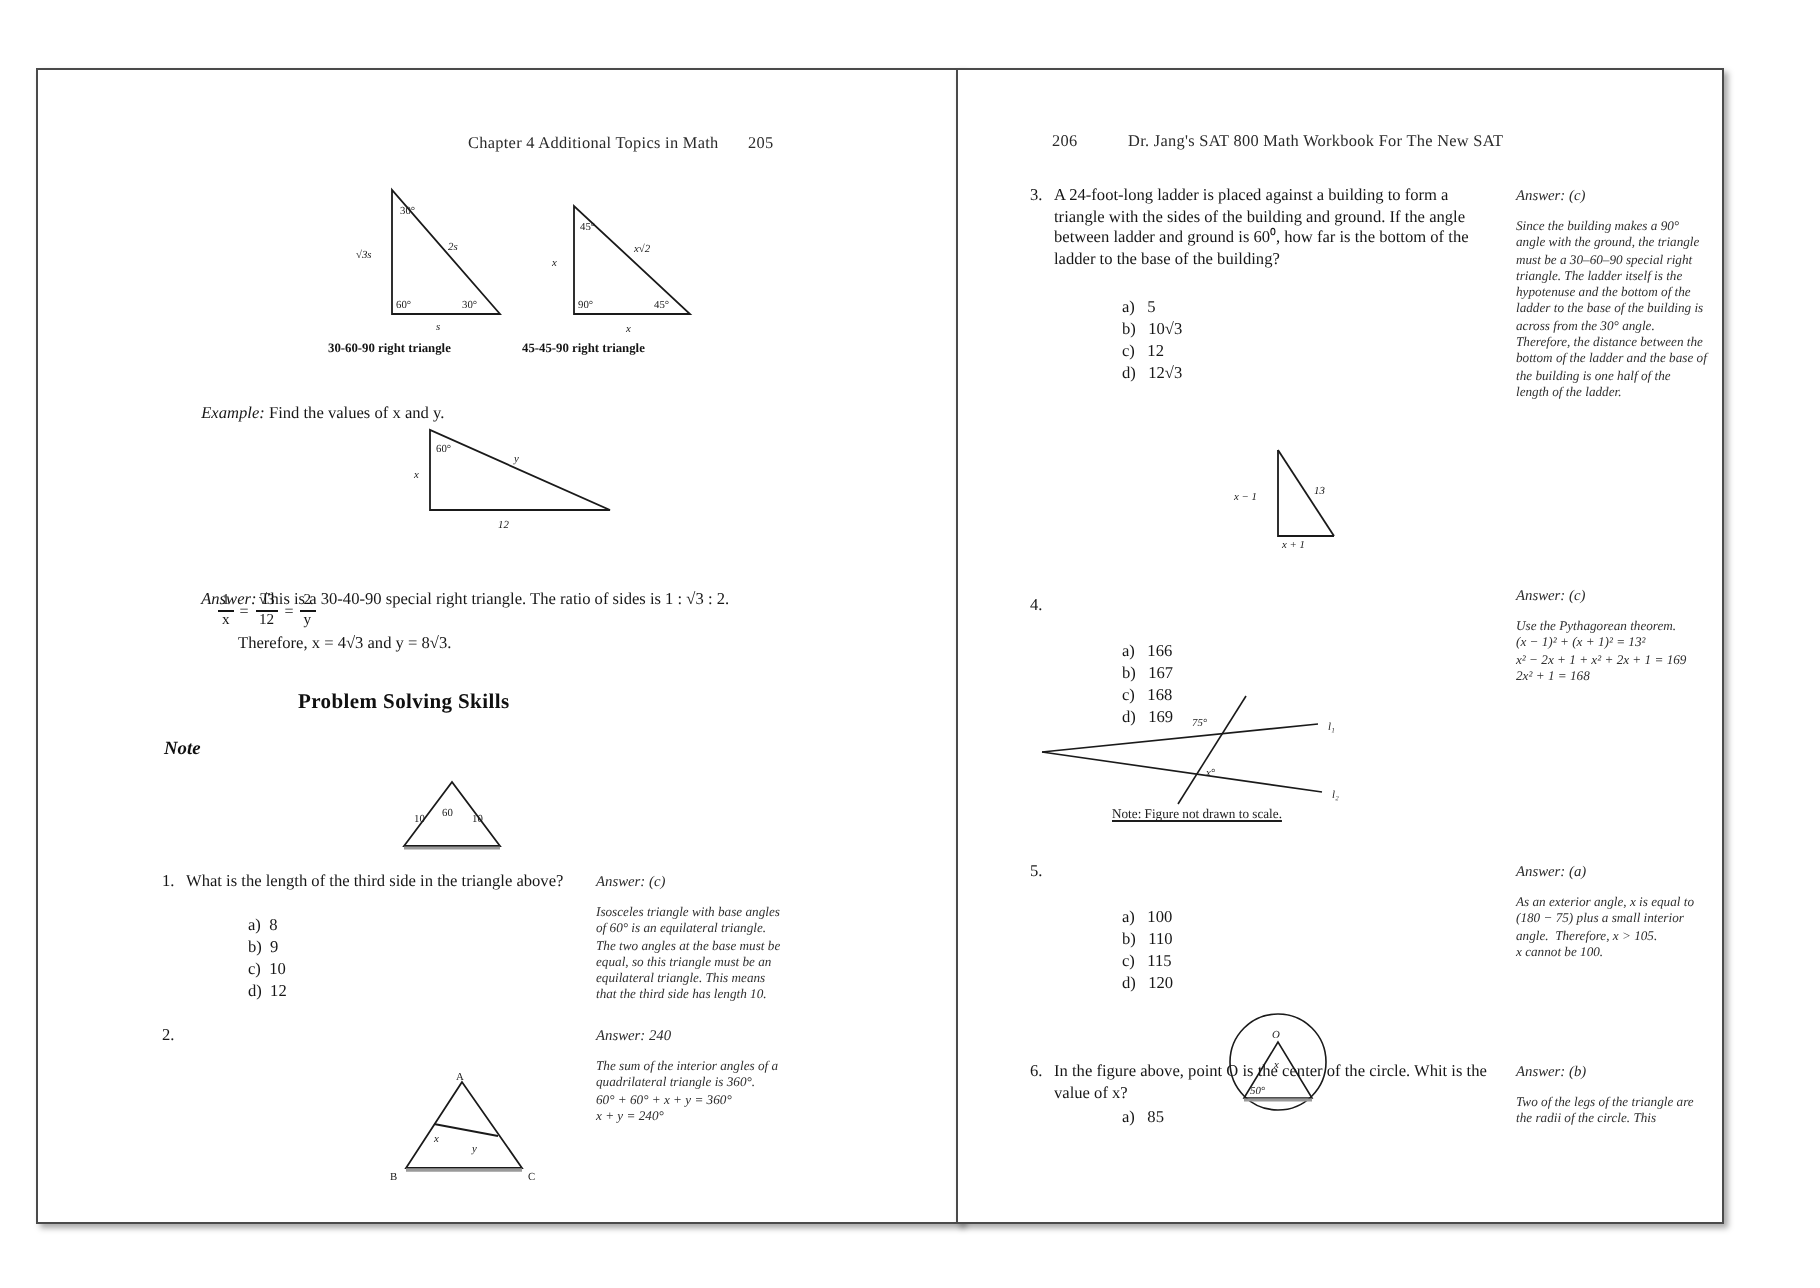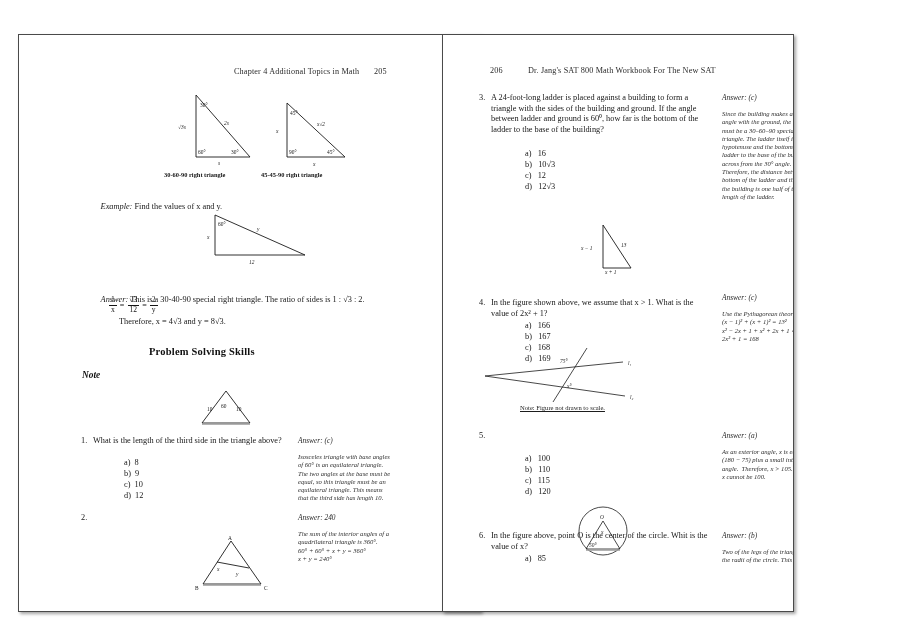--- a/index.html
+++ b/index.html
@@ -16,21 +16,21 @@
     background: #ffffff;
   }
   .page {
     position: absolute;
     background: #ffffff;
     border: 1px solid #4a4a4a;
     box-shadow: 2px 2px 3px rgba(0,0,0,0.35);
     overflow: hidden;
   }
   .page-left  { left: 18px;  top: 34px; width: 463px; height: 578px; }
-  .page-right { left: 442px; top: 34px; width: 352px; height: 578px; }
+  .page-right { left: 478px; top: 34px; width: 384px; height: 578px; }
 
   .page-inner { position: relative; width: 100%; height: 100%; }
 
   
   .hdr {
     position: absolute;
     font-size: 8.2px;
     color: #2b2b2b;
     letter-spacing: .15px;
     white-space: nowrap;
@@ -238,21 +238,21 @@
 
       <div class="hdr hdr-right-page">206</div>
       <div class="hdr hdr-right-title">Dr. Jang's SAT 800 Math Workbook For The New SAT</div>
 
       <div class="qnum" style="left:36px; top:58px;">3.</div>
       <div class="qbody" style="left:48px; top:58px; width:218px;">A 24-foot-long ladder is placed against a building to
 form a triangle with the sides of the building and
 ground. If the angle between ladder and ground is 60⁰,
 how far is the bottom of the ladder to the base of the
 building?</div>
-      <div class="opt" style="left:82px; top:114px;">a)   16</div>
+      <div class="opt" style="left:82px; top:114px;">a)   5</div>
       <div class="opt" style="left:82px; top:125px;">b)   10√3</div>
       <div class="opt" style="left:82px; top:136px;">c)   12</div>
       <div class="opt" style="left:82px; top:147px;">d)   12√3</div>
 
       <div class="ans-label" style="left:279px; top:58px;">Answer:  (c)</div>
       <div class="ans-expl" style="left:279px; top:75px; width:132px;">Since the building makes a 90°
 angle with the ground, the triangle
 must be a 30–60–90 special right
 triangle. The ladder itself is the
 hypotenuse and the bottom of the
@@ -267,22 +267,20 @@
         <svg width="120" height="55" viewBox="0 0 120 55">
           <path d="M 42 5 L 42 48 L 70 48" fill="none" stroke="#1a1a1a" stroke-width="0.9"></path>
           <path d="M 42 5 L 70 48" fill="none" stroke="#1a1a1a" stroke-width="0.9"></path>
           <text class="flab flab-i" x="20" y="30">x − 1</text>
           <text class="flab flab-i" x="60" y="27">13</text>
           <text class="flab flab-i" x="44" y="54">x + 1</text>
         </svg>
       </div>
 
       <div class="qnum" style="left:36px; top:263px;">4.</div>
-      <div class="qbody" style="left:48px; top:263px; width:222px;">In the figure shown above, we assume that x &gt; 1. What
-is the value of 2x² + 1?</div>
       <div class="opt" style="left:82px; top:286px;">a)   166</div>
       <div class="opt" style="left:82px; top:297px;">b)   167</div>
       <div class="opt" style="left:82px; top:308px;">c)   168</div>
       <div class="opt" style="left:82px; top:319px;">d)   169</div>
 
       <div class="ans-label" style="left:279px; top:258px;">Answer:  (c)</div>
       <div class="ans-expl" style="left:279px; top:275px; width:135px;">Use the Pythagorean theorem.
 (x − 1)² + (x + 1)² = 13²
 x² − 2x + 1 + x² + 2x + 1 = 169
 2x² + 1 = 168</div>

